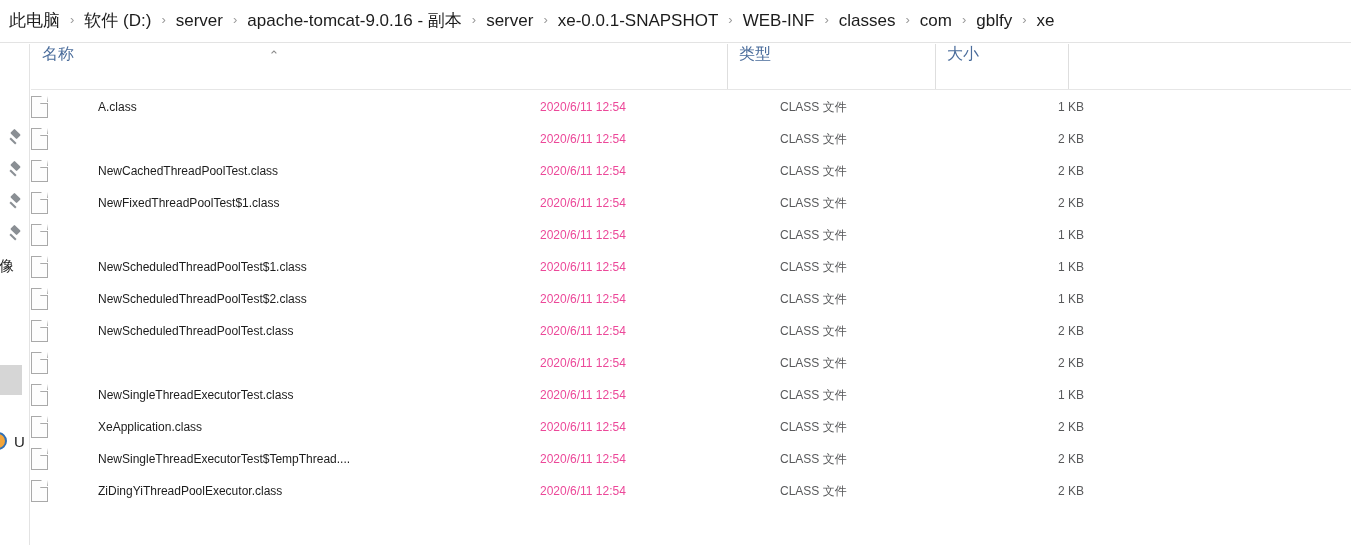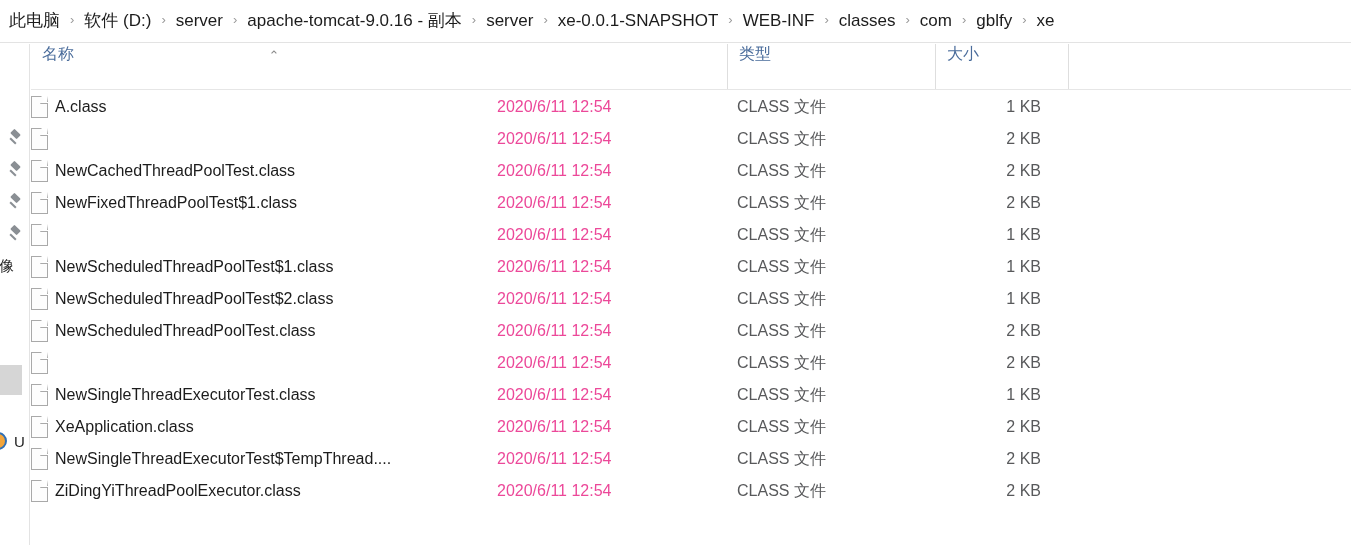--- a/index.html
+++ b/index.html
@@ -166,23 +166,24 @@
   .row {
     position: relative;
     height: 32px;
     width: 100%;
   }
   .cell {
     position: absolute;
     top: 0;
     height: 32px;
     line-height: 32px;
-    font-size: 16px;
+    font-size: 12px;
     white-space: nowrap;
     overflow: hidden;
+    margin-left: 43px;
   }
   .cell-name {
     left: 24px;
     width: 420px;
     color: #1c1c1c;
   }
   .cell-date {
     left: 466px;
     width: 230px;
     color: #ec4899;

